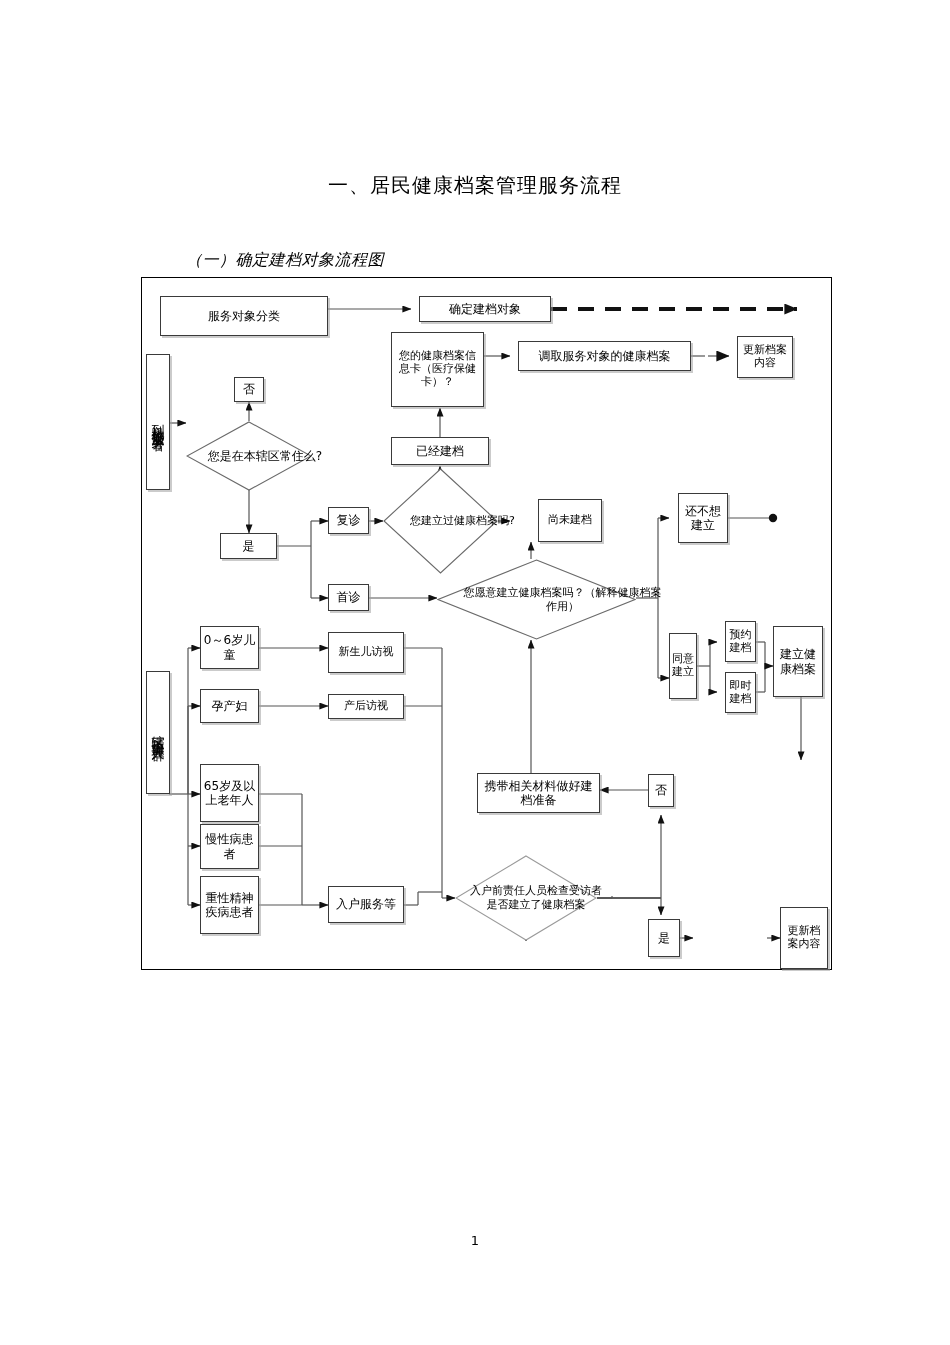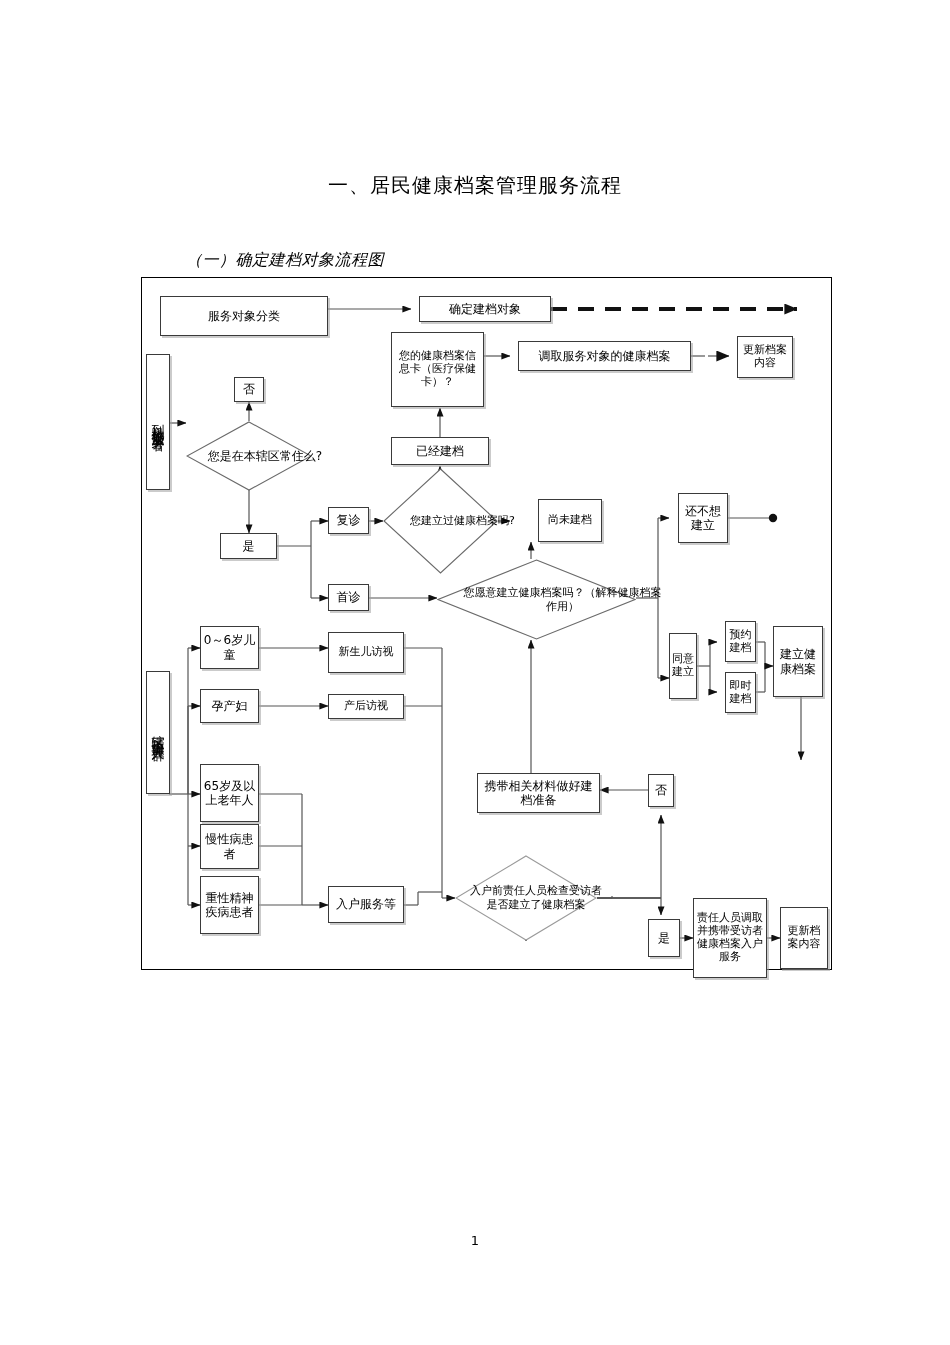--- a/index.html
+++ b/index.html
@@ -348,23 +348,20 @@
       <svg width="142" height="86" viewBox="0 0 142 86">
         <polygon points="71,1 141,43 71,85 1,43" fill="#fff" stroke="#9a9a9a" stroke-width="1.1"></polygon>
       </svg>
       <div class="dtxt f11" style="padding:0 10px;">入户前责任人员检查受访者是否建立了健康档案</div>
     </div>
 
     <div class="node f12" style="left:506px;top:641px;width:32px;height:38px;">
       <span>是</span>
     </div>
 
-    <div class="node f11" style="left:551px;top:620px;width:74px;height:80px;">
-      <span>责任人员调取并携带受访者健康档案入户服务</span>
-    </div>
 
     <div class="node f11" style="left:638px;top:629px;width:48px;height:62px;">
       <span>更新档案内容</span>
     </div>
 
   </div>
 
   <div id="page-number">1</div>
 
 </div>

